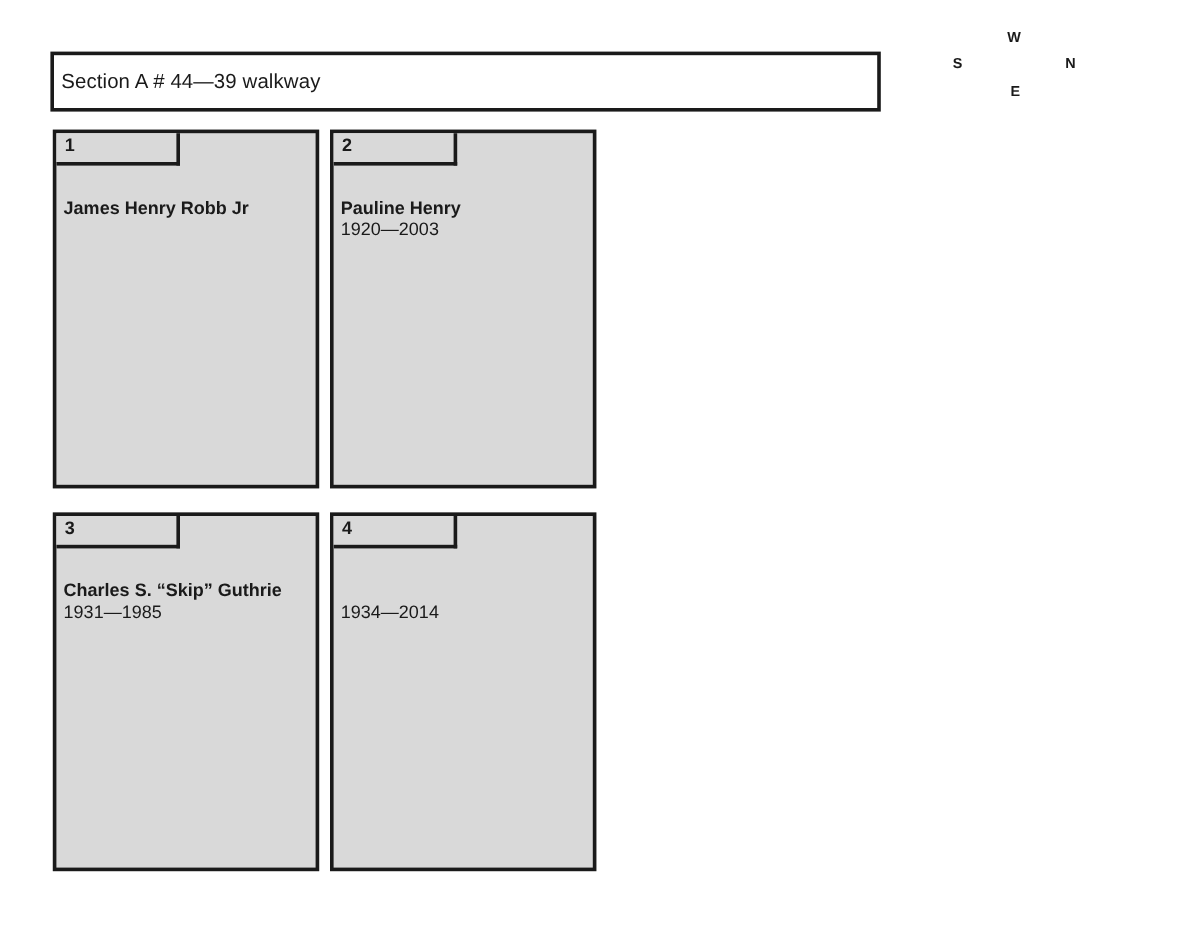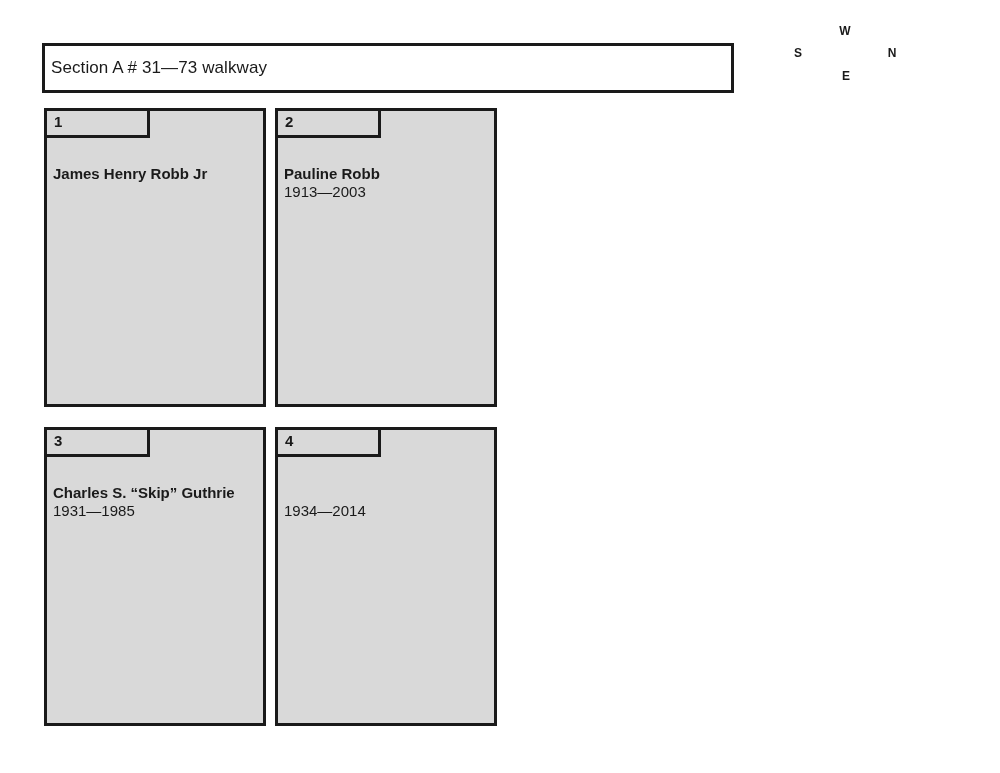--- a/index.html
+++ b/index.html
@@ -82,43 +82,43 @@
     font-size: 15px;
     line-height: 21px;
   }
 </style>
 </head>
 <body>
 
 <div class="canvas">
 
   <div class="header-box">
-    <span class="title">Section A # 31—73 walkway</span>
+    <span class="title">Section A # 44—39 walkway</span>
   </div>
 
   <div class="compass">
     <span class="c-top">W</span>
     <span class="c-left">S</span>
     <span class="c-right">N</span>
     <span class="c-bottom">E</span>
   </div>
 
   <div class="plot-card card-1">
     <div class="plot-tab">
       <div class="plot-num">1</div>
     </div>
     <div class="plot-name">James Henry Robb Jr</div>
   </div>
 
   <div class="plot-card card-2">
     <div class="plot-tab">
       <div class="plot-num">2</div>
     </div>
-    <div class="plot-name">Pauline Robb</div>
-    <div class="plot-dates">1913—2003</div>
+    <div class="plot-name">Pauline Henry</div>
+    <div class="plot-dates">1920—2003</div>
   </div>
 
   <div class="plot-card card-3">
     <div class="plot-tab">
       <div class="plot-num">3</div>
     </div>
     <div class="plot-name">Charles S. “Skip” Guthrie</div>
     <div class="plot-dates">1931—1985</div>
   </div>
 

